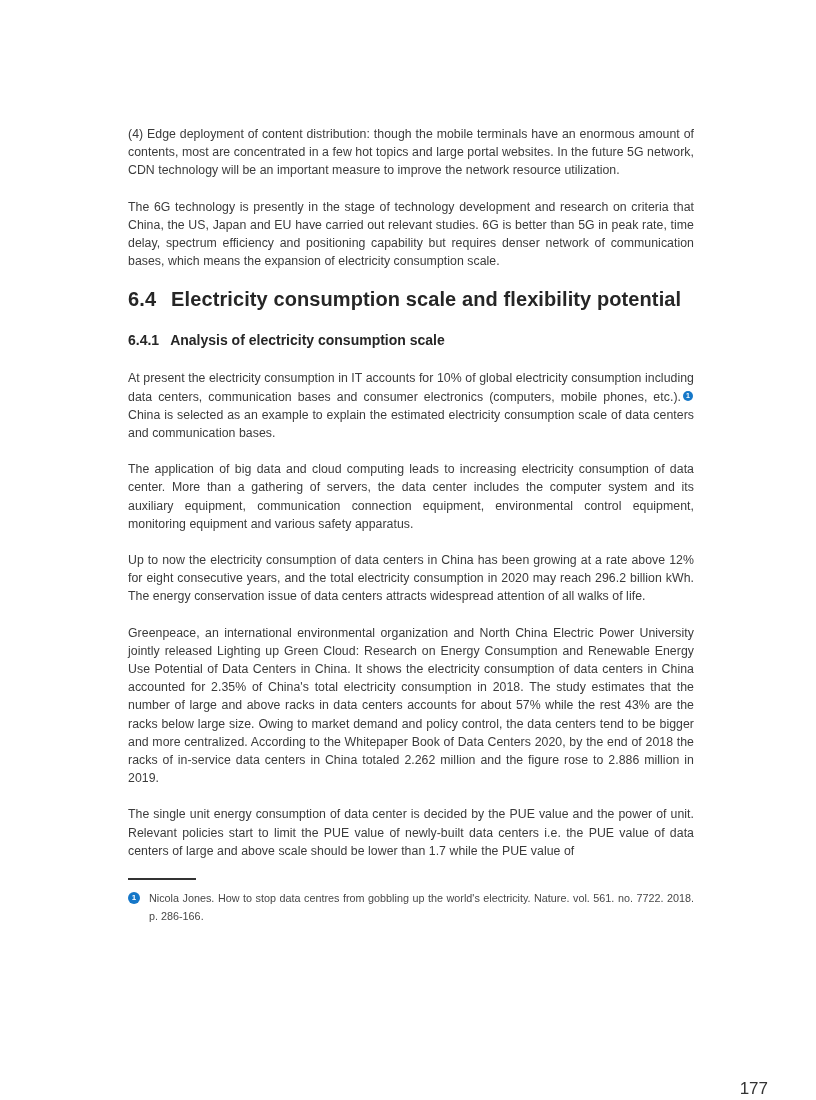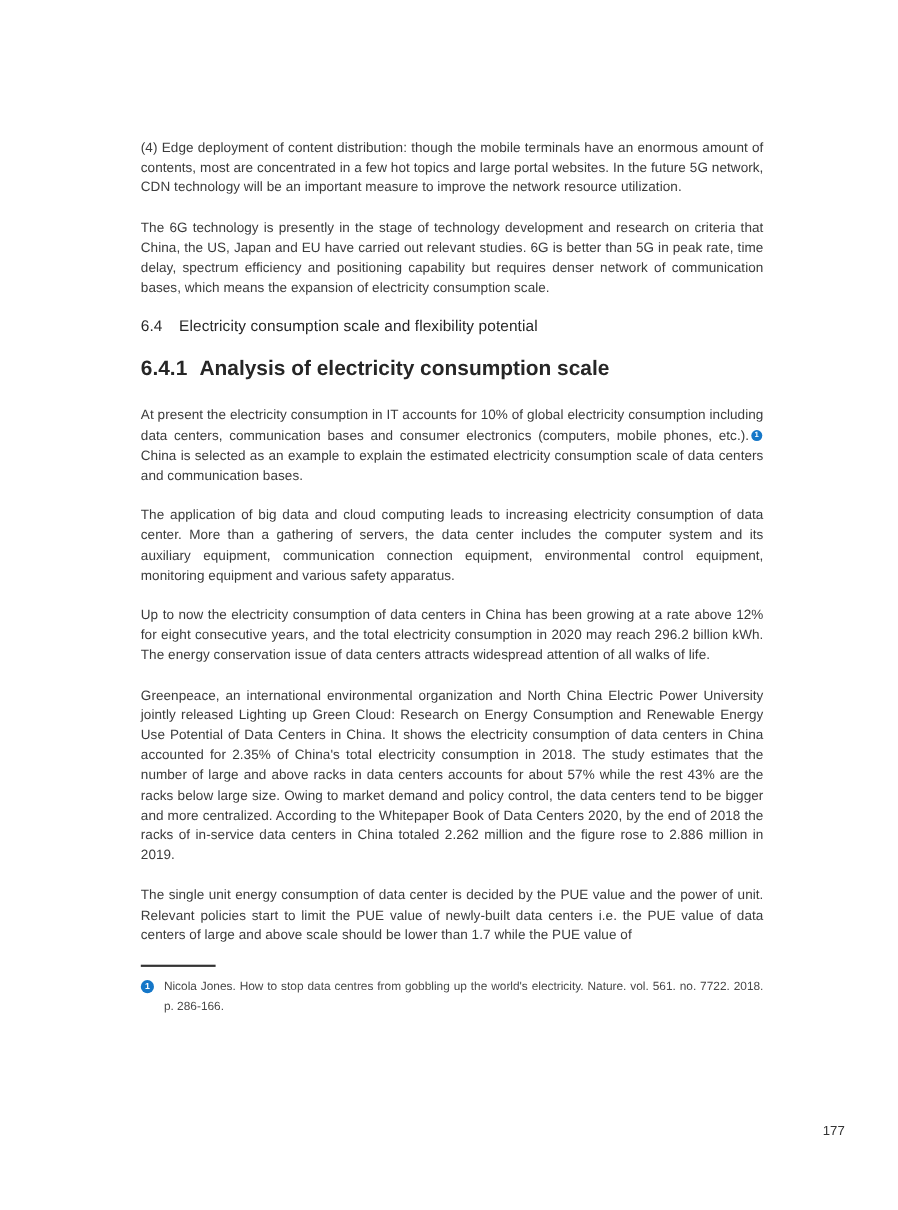--- a/index.html
+++ b/index.html
@@ -23,29 +23,29 @@
   }
   .para {
     font-size: 12.3px;
     line-height: 18.2px;
     text-align: justify;
     margin: 0 0 18px 0;
     color: var(--text-color, #3b3b3b);
     letter-spacing: 0.05px;
   }
   .sec-heading {
-    font-size: 14px;
-    font-weight: normal;
+    font-size: 20px;
+    font-weight: bold;
     color: var(--heading-color, #262626);
     margin: 2px 0 21px 0;
     letter-spacing: 0.1px;
   }
   .sec-heading .h-num { margin-right: 15px; }
   .sub-heading {
-    font-size: 19px;
+    font-size: 14px;
     font-weight: bold;
     color: var(--heading-color, #262626);
     margin: 0 0 21px 0;
   }
   .sub-heading .h-num { margin-right: 11px; }
   .fn-ref {
     display: inline-block;
     width: 10px;
     height: 10px;
     border-radius: 50%;
@@ -81,23 +81,23 @@
     color: #ffffff;
     font-size: 8px;
     font-weight: bold;
     line-height: 12px;
     text-align: center;
     margin-top: 2px;
   }
   .fn-text { flex: 1 1 auto; }
   .page-number {
     position: absolute;
-    top: 1021px;
+    top: 1079px;
     right: 48px;
-    font-size: 12px;
+    font-size: 17px;
     color: #333333;
   }
 </style>
 </head>
 <body style="background: rgb(255, 255, 255);">
 
 <div class="content">
 
   <p class="para">(4) Edge deployment of content distribution: though the mobile terminals have an enormous amount of contents, most are concentrated in a few hot topics and large portal websites. In the future 5G network, CDN technology will be an important measure to improve the network resource utilization.</p>
 

